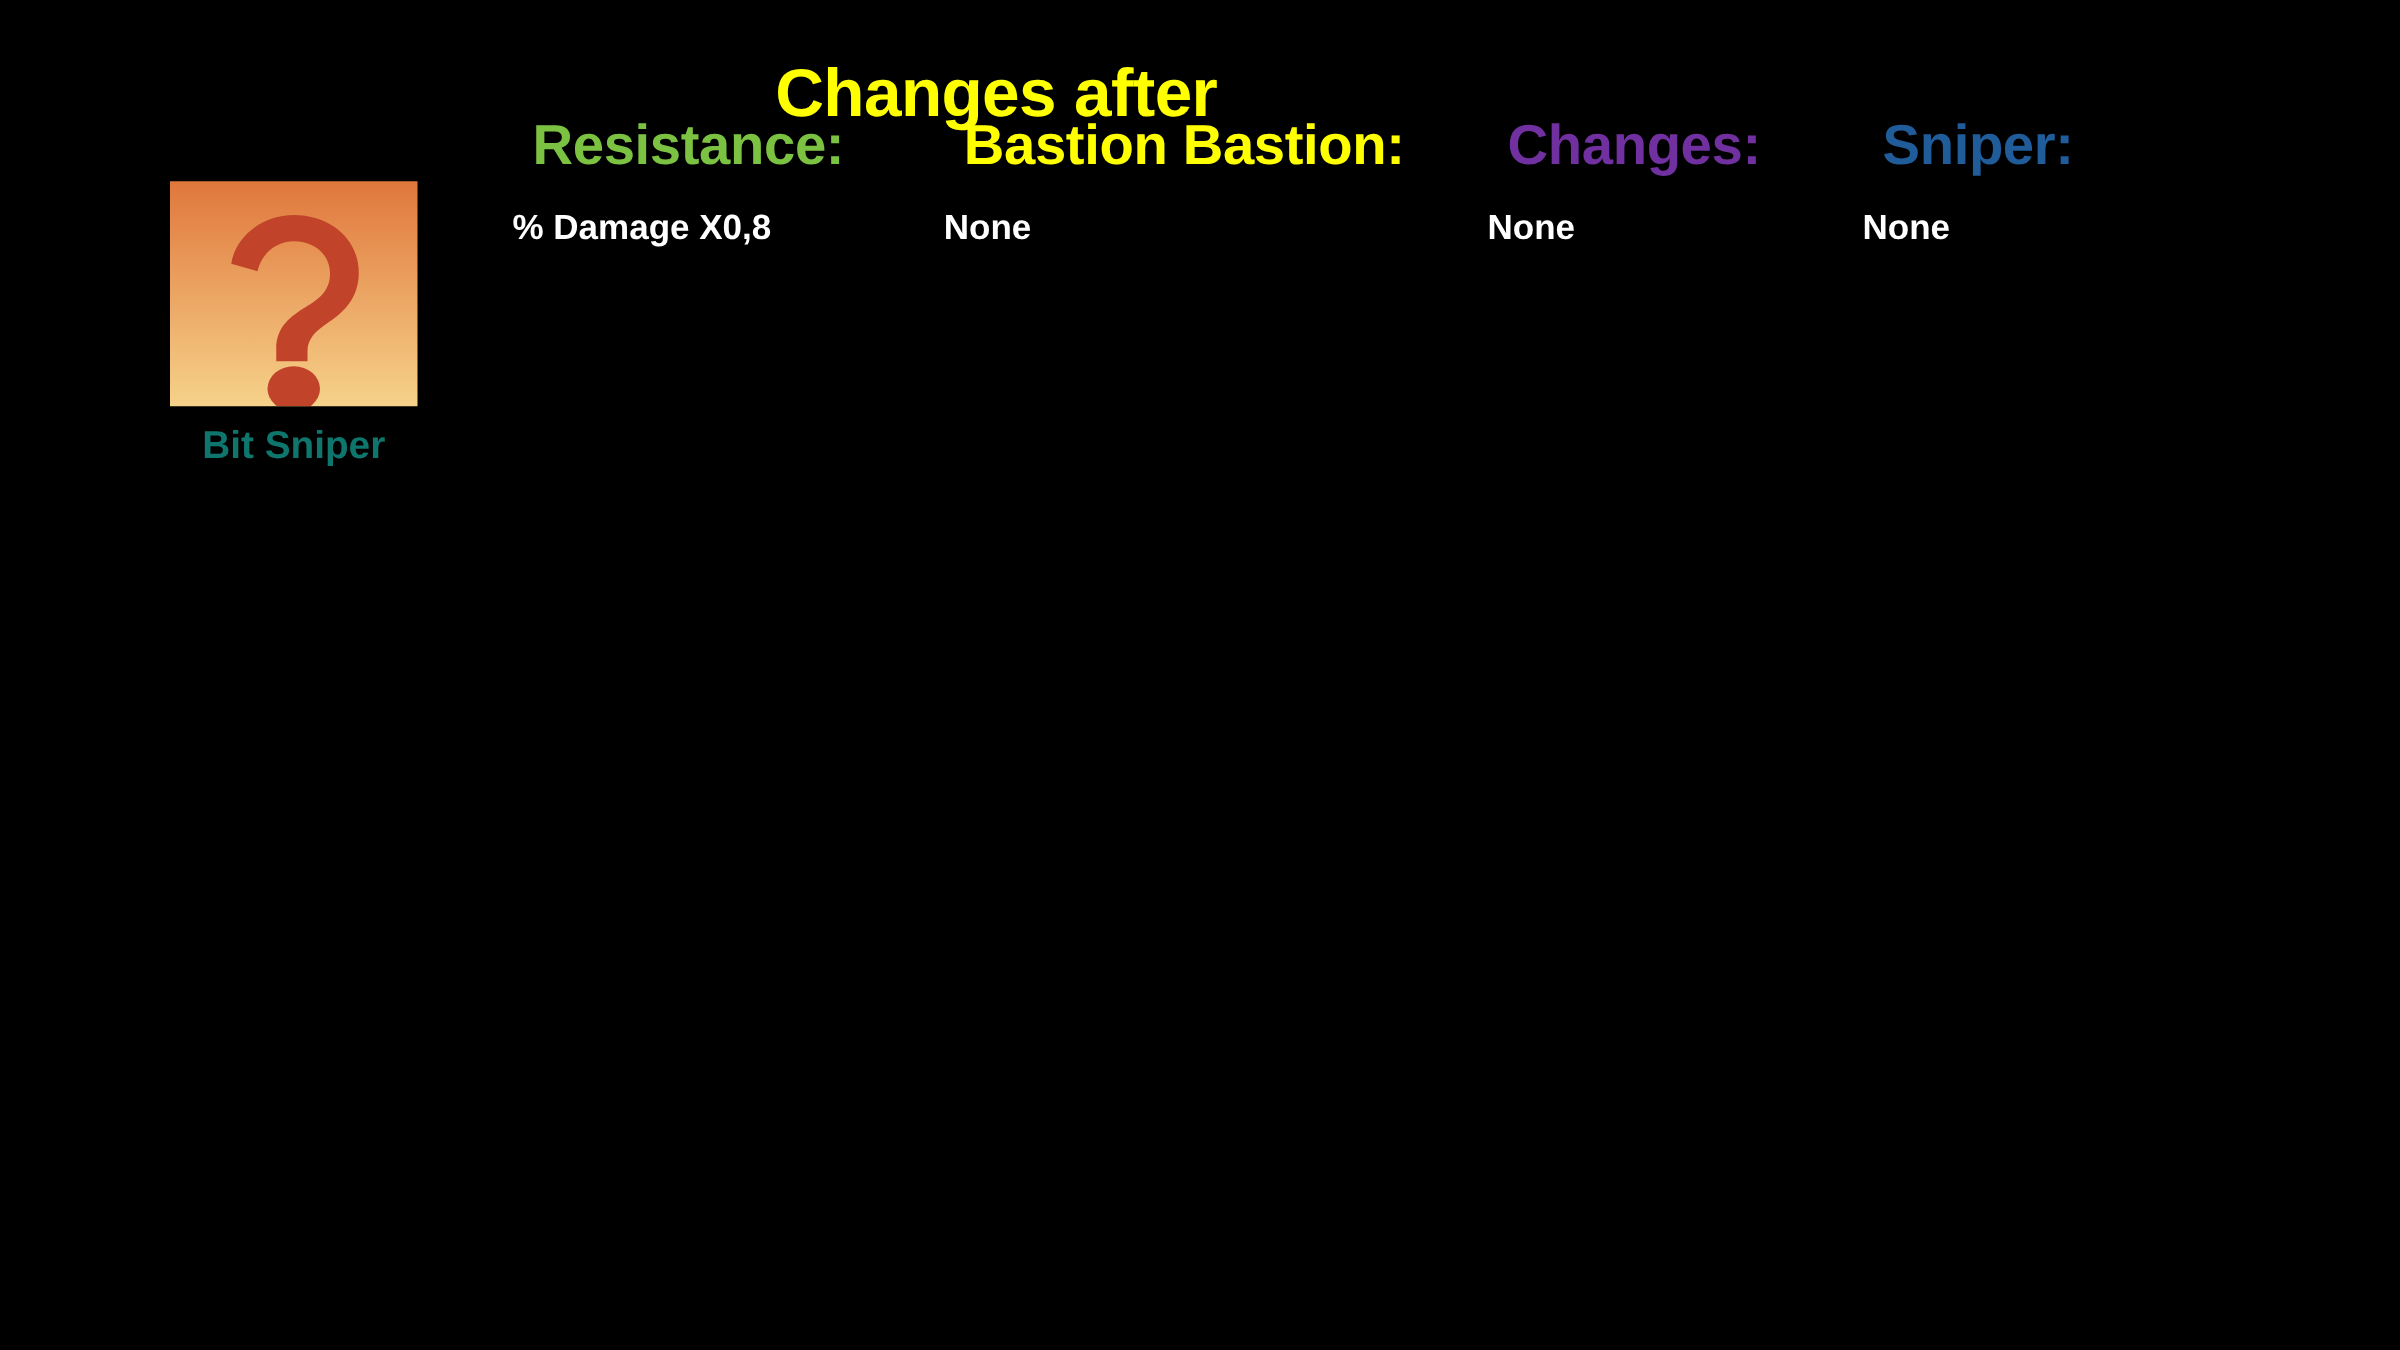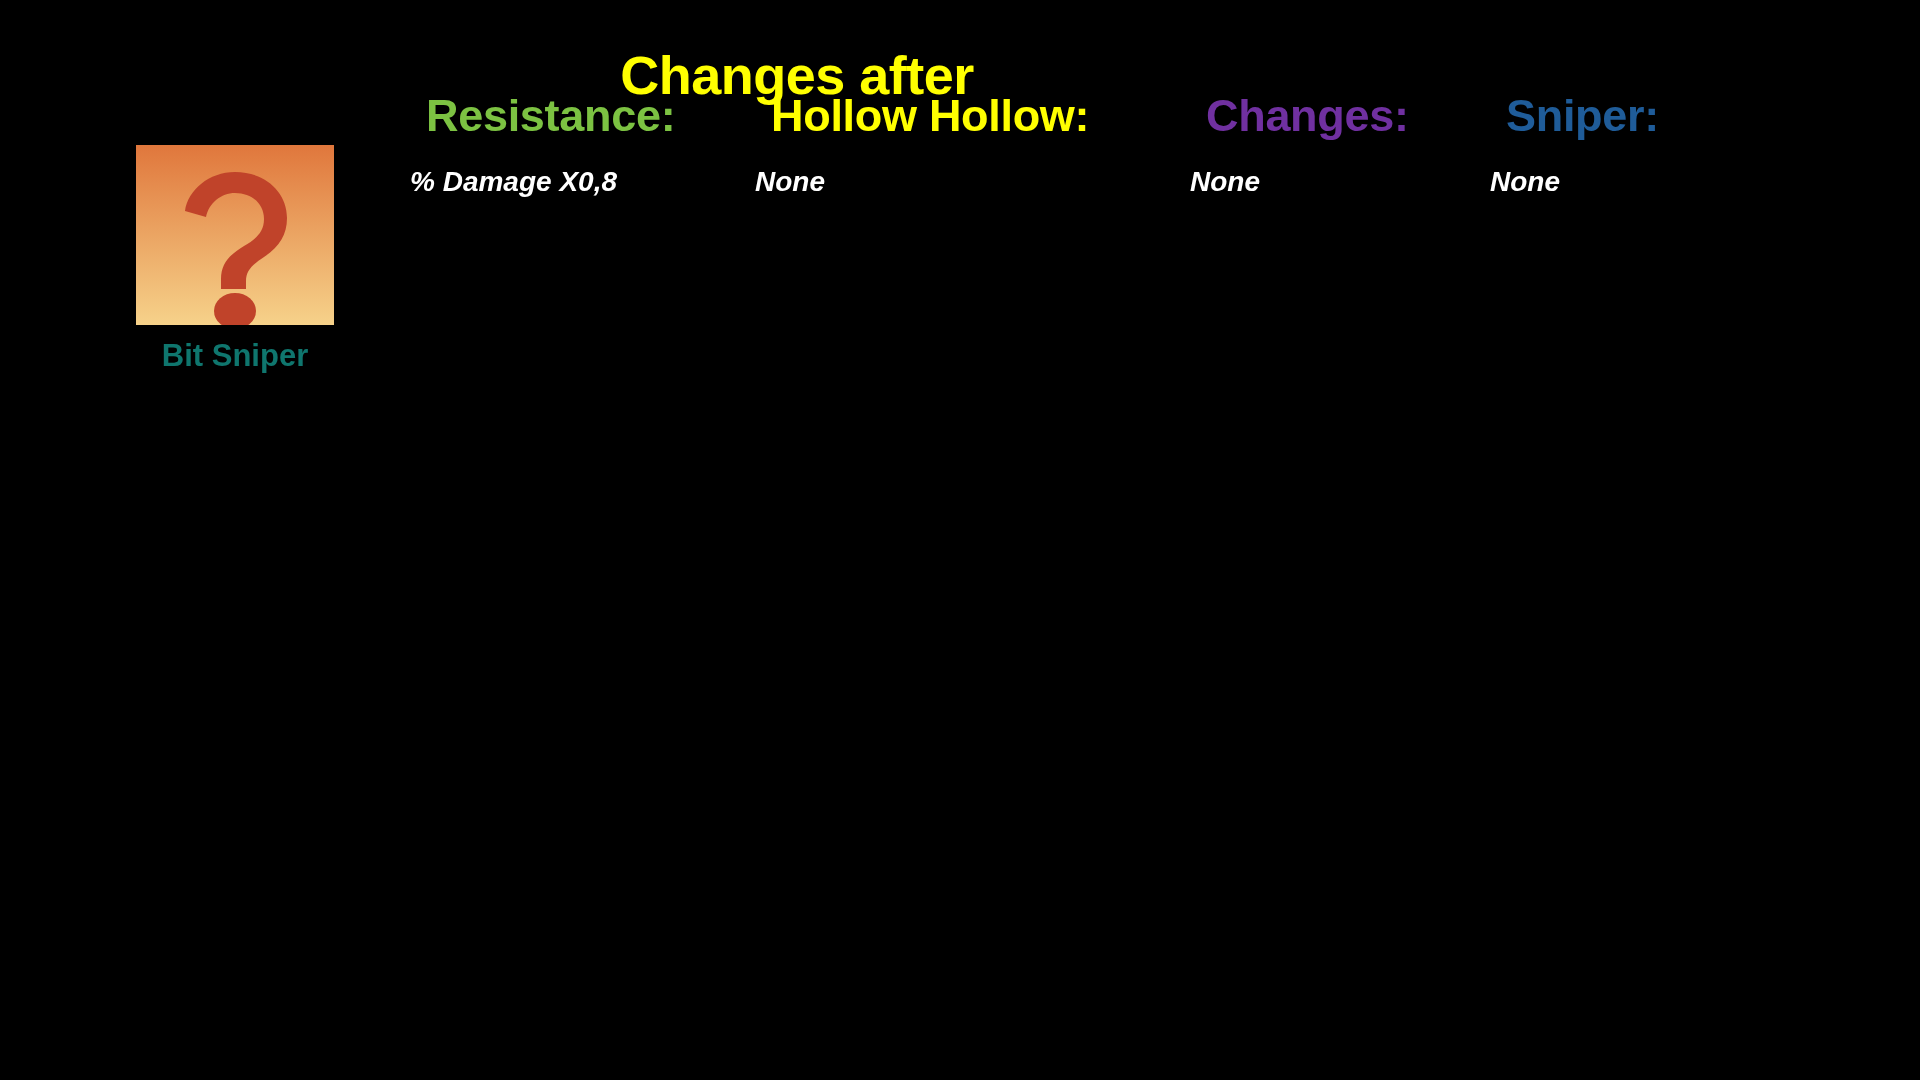--- a/index.html
+++ b/index.html
@@ -90,21 +90,20 @@
   .col-heading {
     font-size: 45px;
     font-weight: 700;
     line-height: 55px;
     letter-spacing: -0.3px;
     white-space: nowrap;
     margin: 16px;
   }
   .col-values {
     margin-top: 12px;
-    font-style: italic;
   }
   .col-value {
     color: #ffffff;
     font-size: 28px;
     font-weight: 700;
     line-height: 45px;
     white-space: nowrap;
   }
 </style>
 </head>
@@ -131,21 +130,21 @@
   <div class="columns">
 
     <div class="stat-col" data-col="0">
       <div class="col-heading" style="color: rgb(124, 194, 66);">Resistance:</div>
       <div class="col-values">
         <div class="col-value">% Damage X0,8</div>
       </div>
     </div>
 
     <div class="stat-col" data-col="1">
-      <div class="col-heading" style="color: rgb(255, 255, 0);">Hollow Hollow:</div>
+      <div class="col-heading" style="color: rgb(255, 255, 0);">Bastion Bastion:</div>
       <div class="col-values">
         <div class="col-value">None</div>
       </div>
     </div>
 
     <div class="stat-col" data-col="2">
       <div class="col-heading" style="color: rgb(112, 48, 160);">Changes:</div>
       <div class="col-values">
         <div class="col-value">None</div>
       </div>

